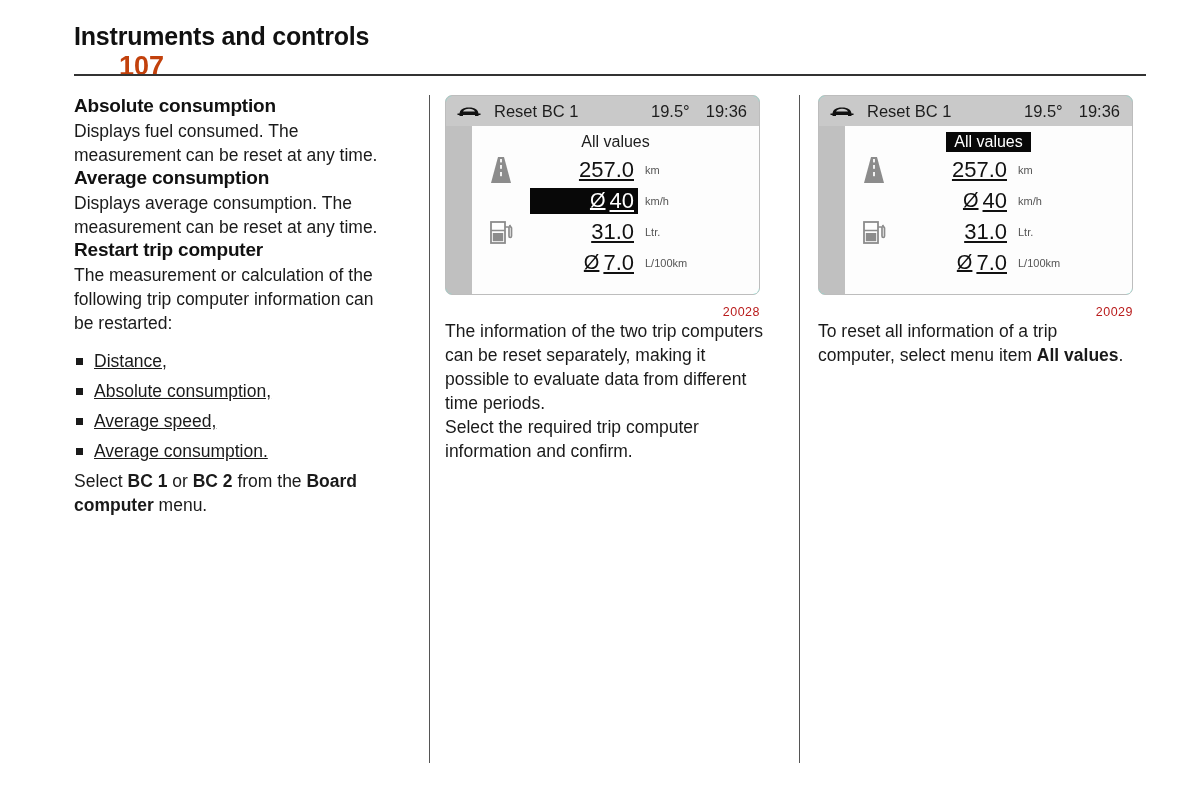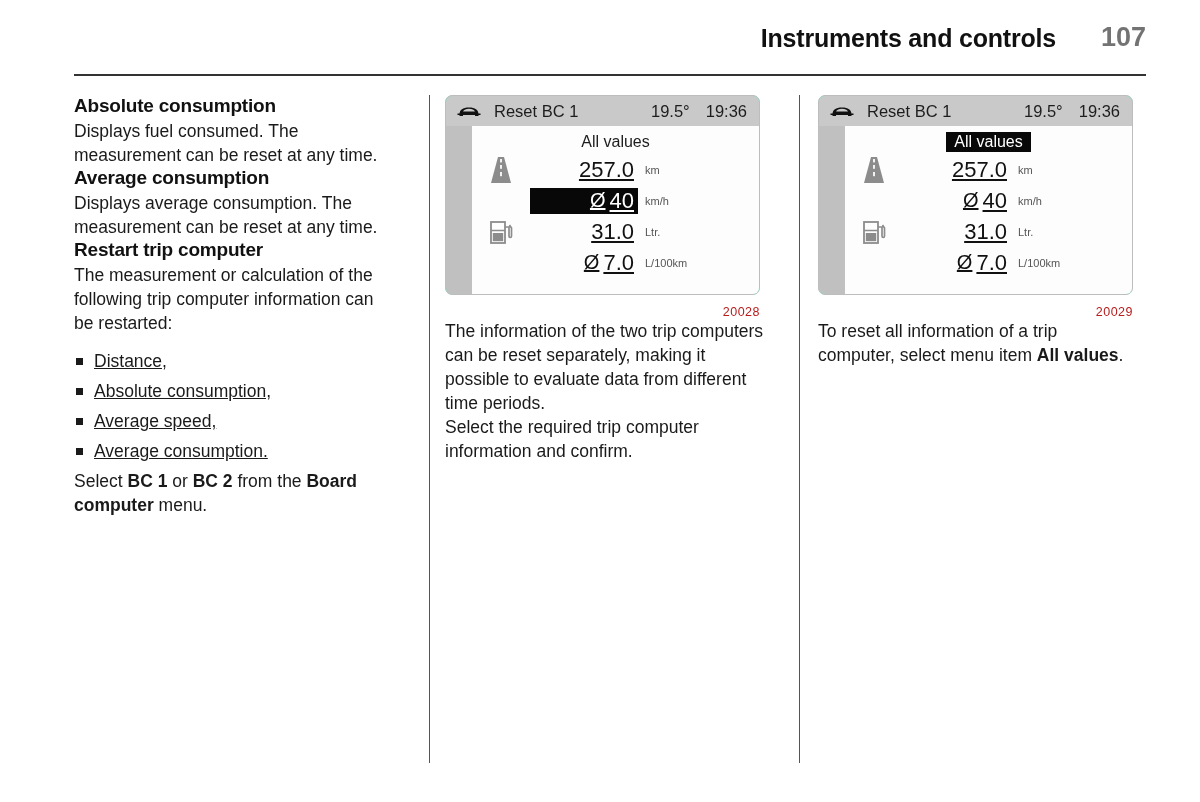--- a/index.html
+++ b/index.html
@@ -16,36 +16,37 @@
     overflow: hidden;
   }
 
   
   .page-header {
     position: absolute;
     left: 74px;
     top: 22px;
     width: 1072px;
     display: flex;
-    align-items: flex-end;
+    align-items: flex-start;
     justify-content: flex-end;
+    flex-direction: column;
   }
   .header-title {
     font-size: 25px;
     font-weight: bold;
     letter-spacing: -0.2px;
     color: #111;
   }
   .header-page-number {
     font-size: 27px;
     font-weight: bold;
     margin-left: 44px;
     min-width: 46px;
     text-align: right;
-    color: #737373;
+    color: #c2410c;
   }
   .header-rule {
     position: absolute;
     left: 74px;
     top: 74px;
     width: 1072px;
     height: 2px;
     background: #333333;
   }
 

